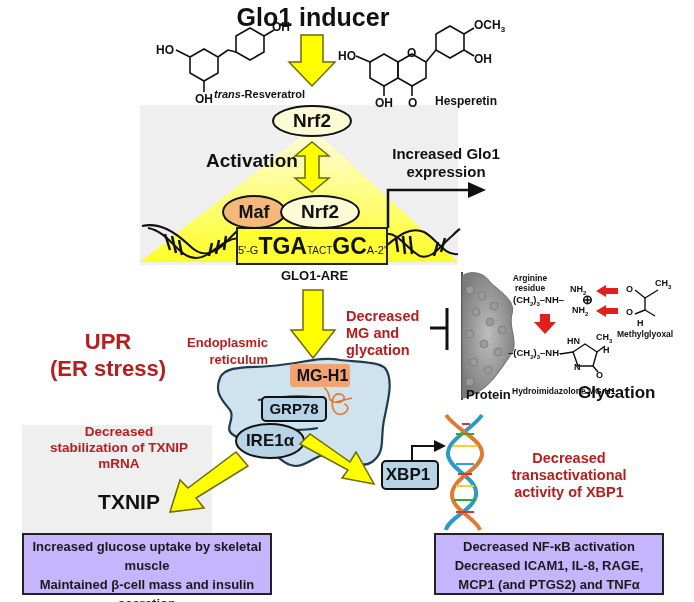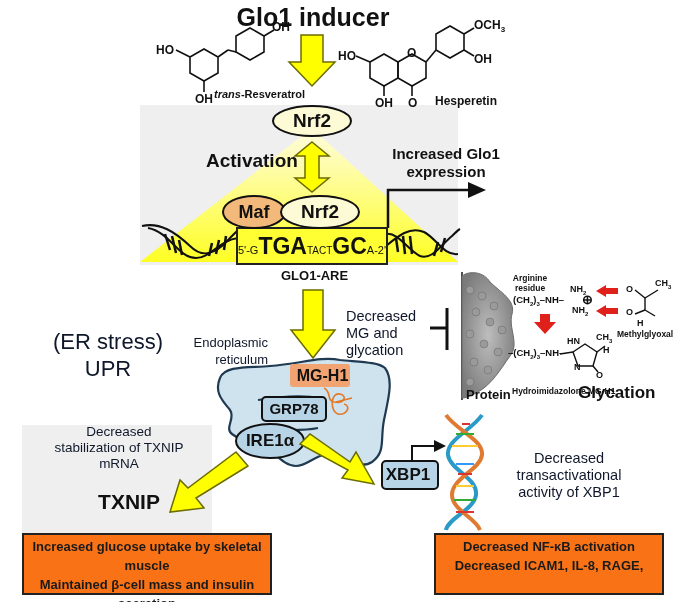--- a/index.html
+++ b/index.html
@@ -1,22 +1,22 @@
 <!DOCTYPE html>
 <html><head>
 <meta charset="utf-8">
 <style>
   html,body{margin:0;padding:0;background:#ffffff;}
   body{width:694px;height:602px;position:relative;overflow:hidden;font-family:"Liberation Sans",sans-serif;color:#111;}
   .abs{position:absolute;}
   .b{font-weight:bold;}
   .center{text-align:center;}
   .panel-bg{background:#efefef;}
-  .box{border:2px solid #222;background:#f97316;box-sizing:border-box;font-weight:bold;font-size:14.5px;line-height:19px;text-align:center;color:#1a1a1a;}
-  .lbl{font-weight:normal;color:#0f172a;}
+  .box{border:2px solid #222;background:#c4b5fd;box-sizing:border-box;font-weight:bold;font-size:14.5px;line-height:19px;text-align:center;color:#1a1a1a;}
+  .lbl{font-weight:bold;color:#b91c1c;}
 </style>
 </head>
 <body>
 
 <div class="abs panel-bg" style="left:140px;top:105px;width:318px;height:160px;"></div>
 <div class="abs panel-bg" style="left:22px;top:425px;width:190px;height:115px;"></div>
 
 <svg class="abs" style="left:0;top:0;" width="694" height="602" viewBox="0 0 694 602">
   <defs>
     <linearGradient id="lightcone" x1="0" y1="0" x2="0" y2="1">
@@ -232,22 +232,22 @@
 
 <div class="abs b" style="left:281px;top:268px;font-size:13px;">GLO1-ARE</div>
 
 <div class="abs lbl" style="left:346px;top:308px;font-size:14.5px;line-height:17px;">
   <div>Decreased</div>
   <div>MG and</div>
   <div>glycation</div>
 </div>
 
 <div class="abs lbl center" style="left:38px;top:328px;width:140px;font-size:22px;line-height:27px;">
+  <div>UPR</div>
   <div>(ER stress)</div>
-  <div>UPR</div>
 </div>
 
 <div class="abs lbl" style="left:178px;top:334px;font-size:13px;line-height:17px;text-align:right;width:90px;">
   <div>Endoplasmic</div>
   <div>reticulum</div>
 </div>
 
 <div class="abs b center" style="left:290px;top:366px;width:65px;font-size:16px;line-height:20px;">MG-H1</div>
 <div class="abs b center" style="left:262px;top:399px;width:64px;font-size:15px;line-height:20px;">GRP78</div>
 <div class="abs b center" style="left:236px;top:430px;width:68px;font-size:17px;line-height:22px;">IRE1α</div>
@@ -293,13 +293,14 @@
 </div>
 
 <div class="abs box" style="left:22px;top:533px;width:250px;height:62px;padding-top:2px;font-size:13px;line-height:19px;">
   <div>Increased glucose uptake by skeletal muscle</div>
   <div>Maintained β-cell mass and  insulin secretion</div>
 
 </div>
 <div class="abs box" style="left:434px;top:533px;width:230px;height:62px;padding-top:2px;font-size:13px;line-height:19px;">
   <div>Decreased NF-κB activation</div>
   <div>Decreased ICAM1, IL-8, RAGE,</div>
+  <div>MCP1 (and PTGS2) and TNFα</div>
 </div>
 
 </body></html>

